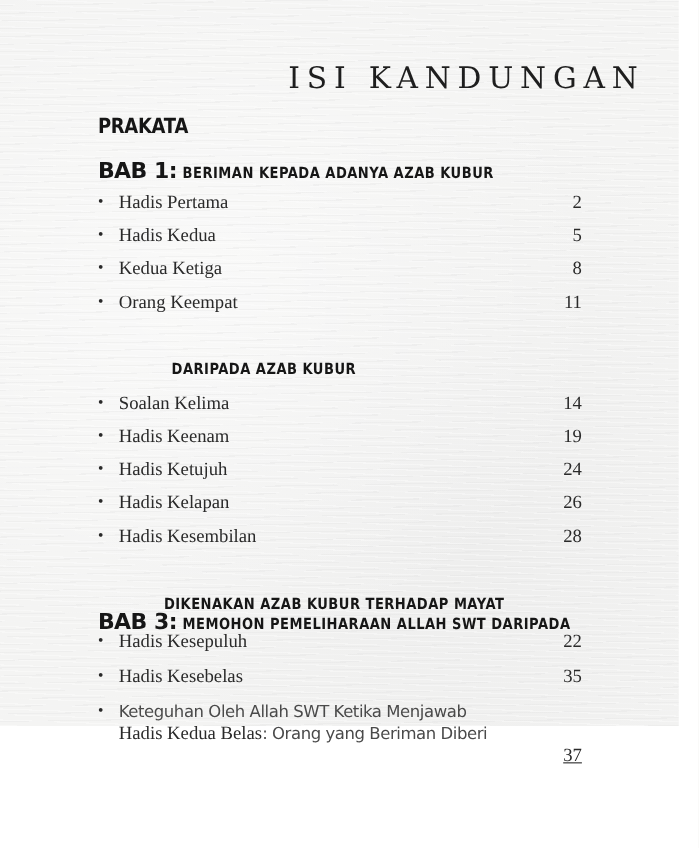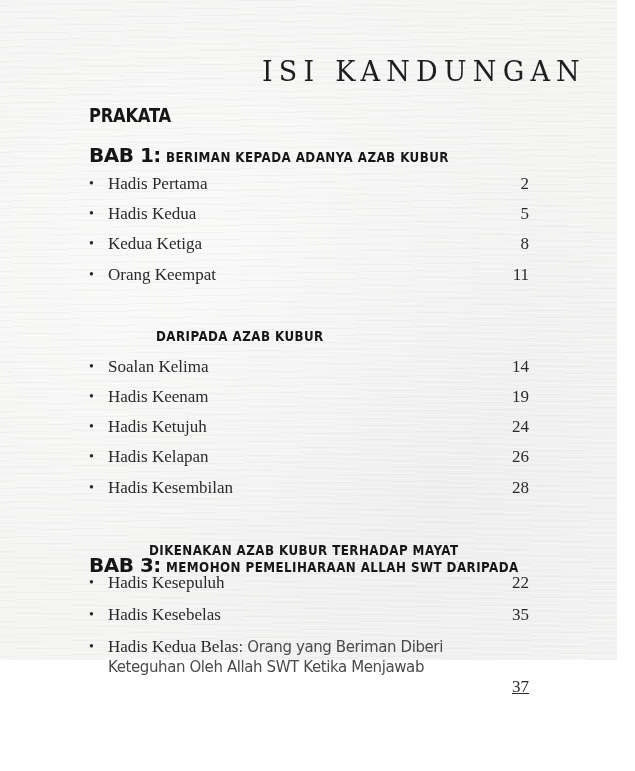--- a/index.html
+++ b/index.html
@@ -203,19 +203,19 @@
     <span class="page">22</span>
   </div>
   <div class="entry" style="top:605px;">
     <span class="bullet">•</span>
     <span class="label">Hadis Kesebelas</span>
     <span class="page">35</span>
   </div>
   <div class="entry multi" style="top:637px;">
     <span class="bullet">•</span>
     <span class="label">
+      <span class="line desc">Keteguhan Oleh Allah SWT Ketika Menjawab</span>
       <span class="line"><span>Hadis Kedua Belas</span><span class="desc">:</span><span class="desc"> Orang yang Beriman Diberi</span></span>
-      <span class="line desc">Keteguhan Oleh Allah SWT Ketika Menjawab</span>
     </span>
     <span class="page">37</span>
   </div>
 
 </div>
 
 </body></html>

